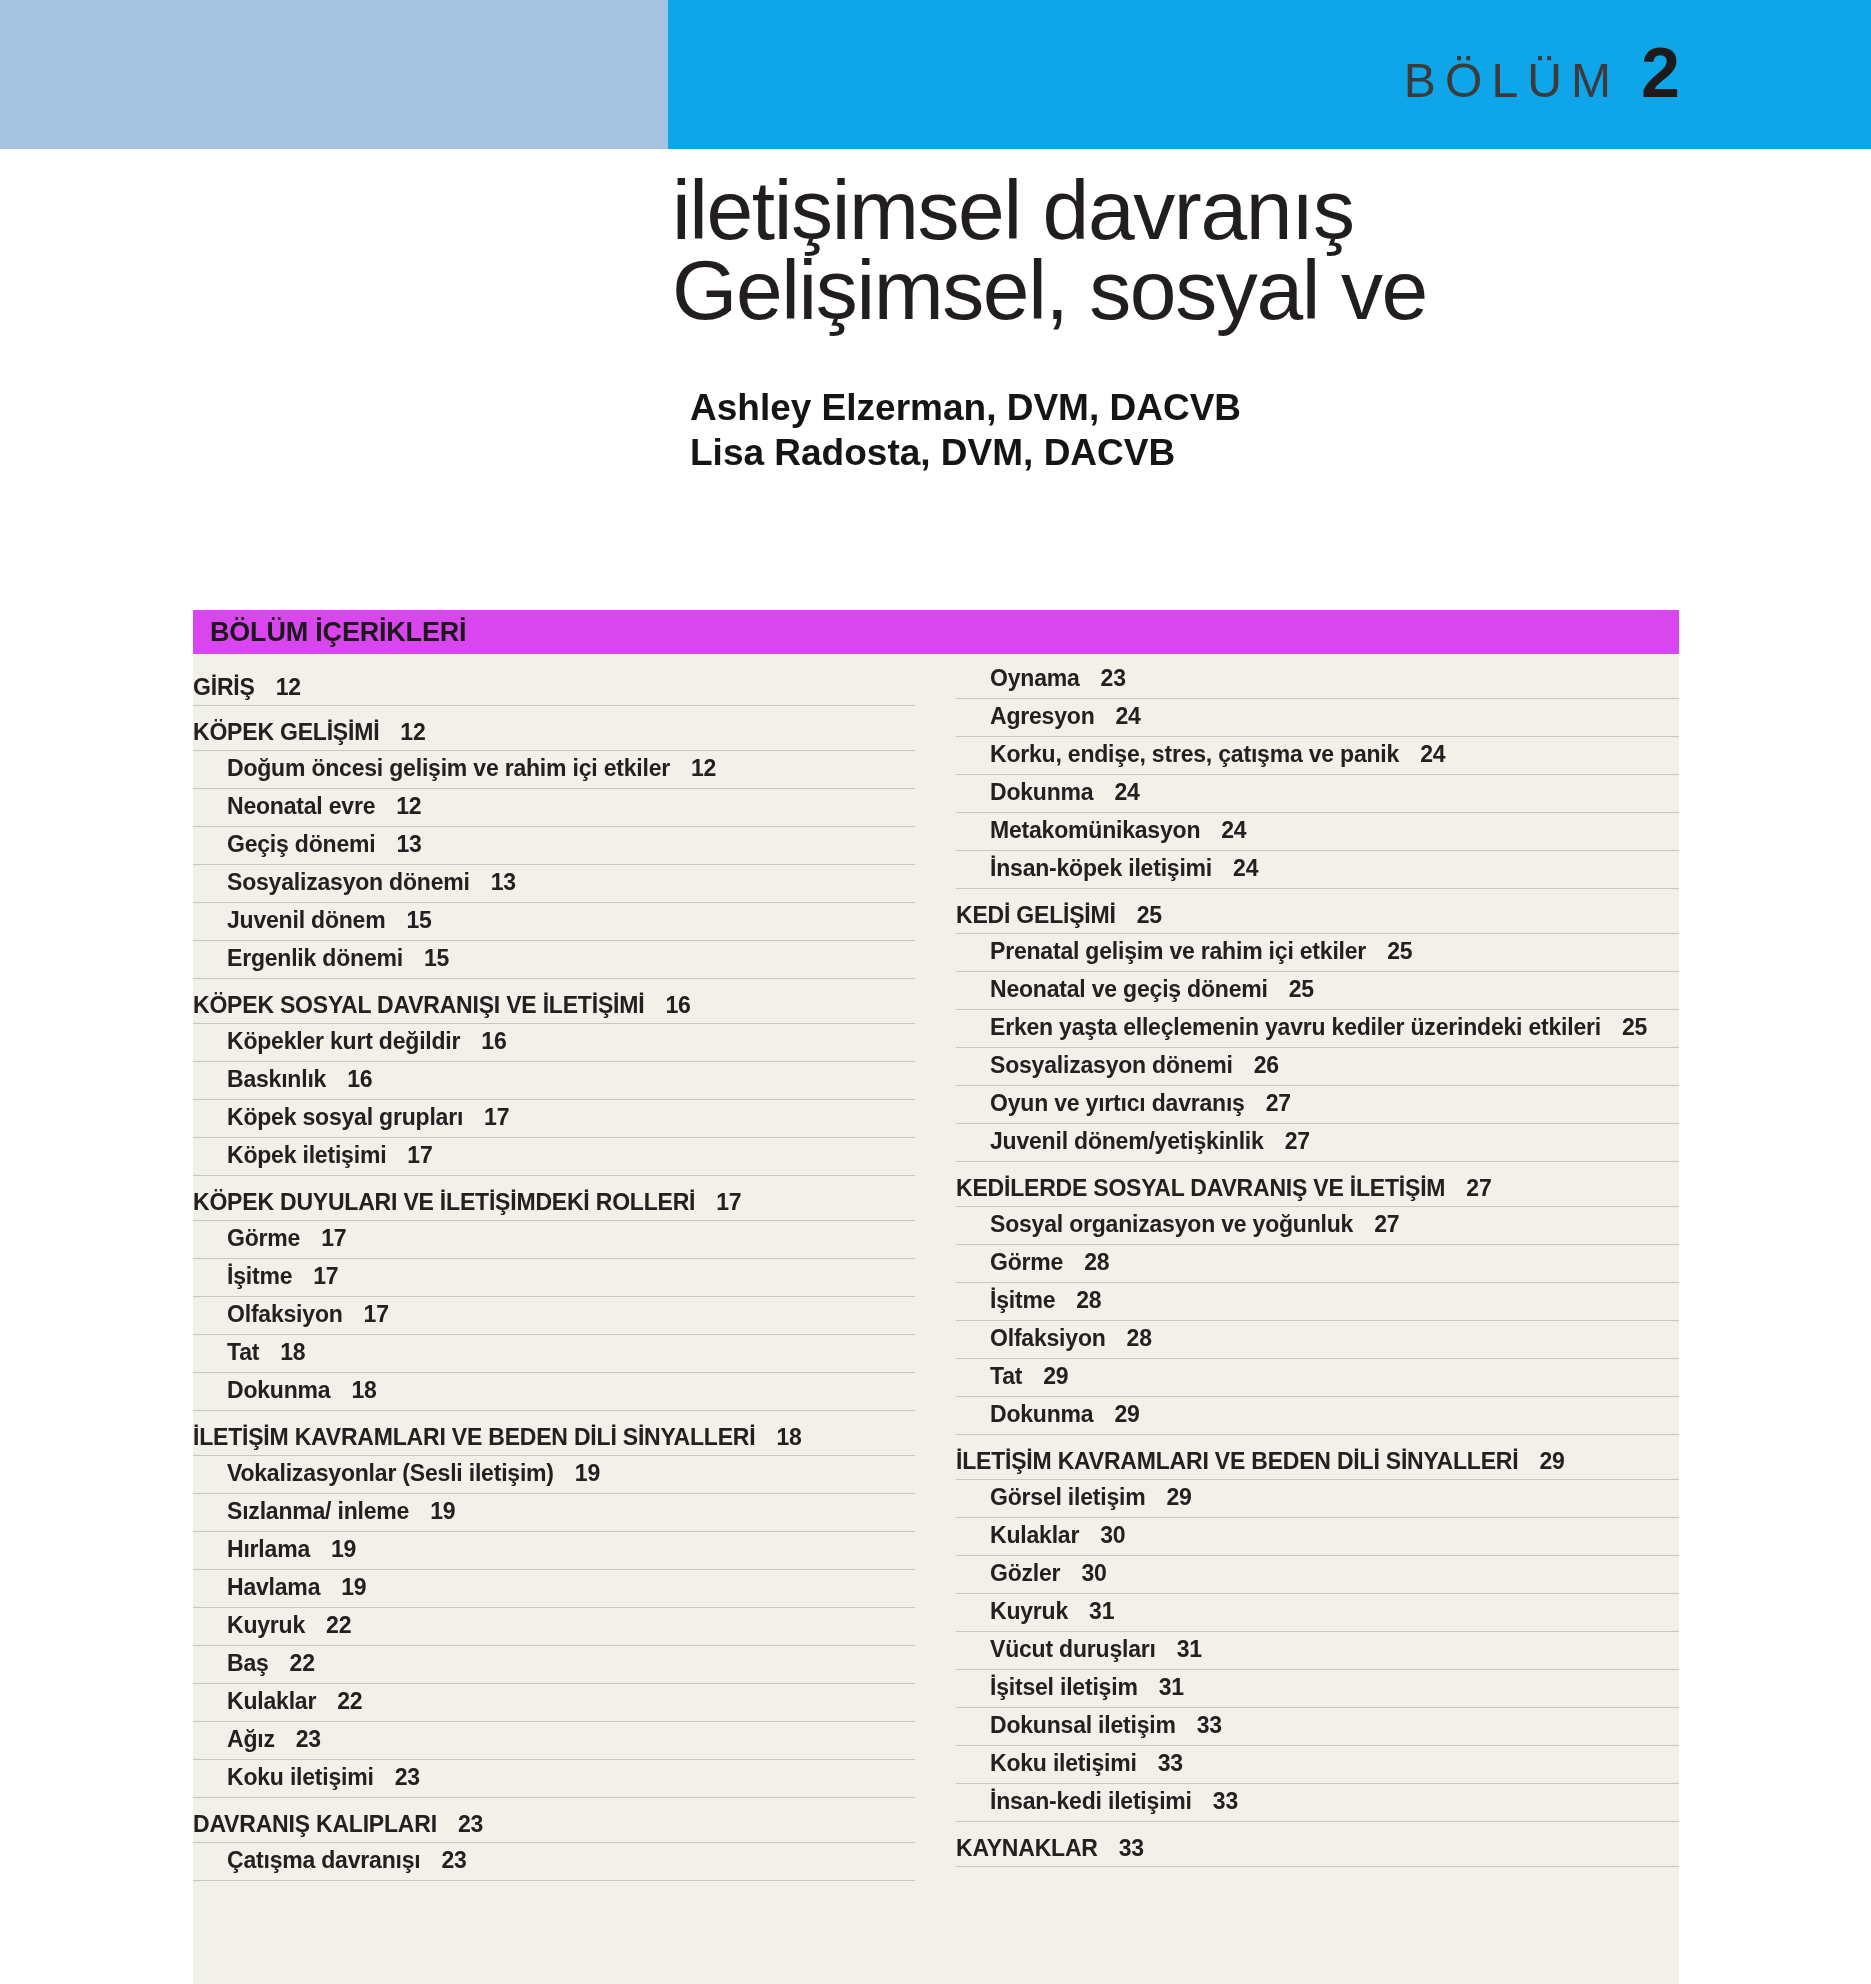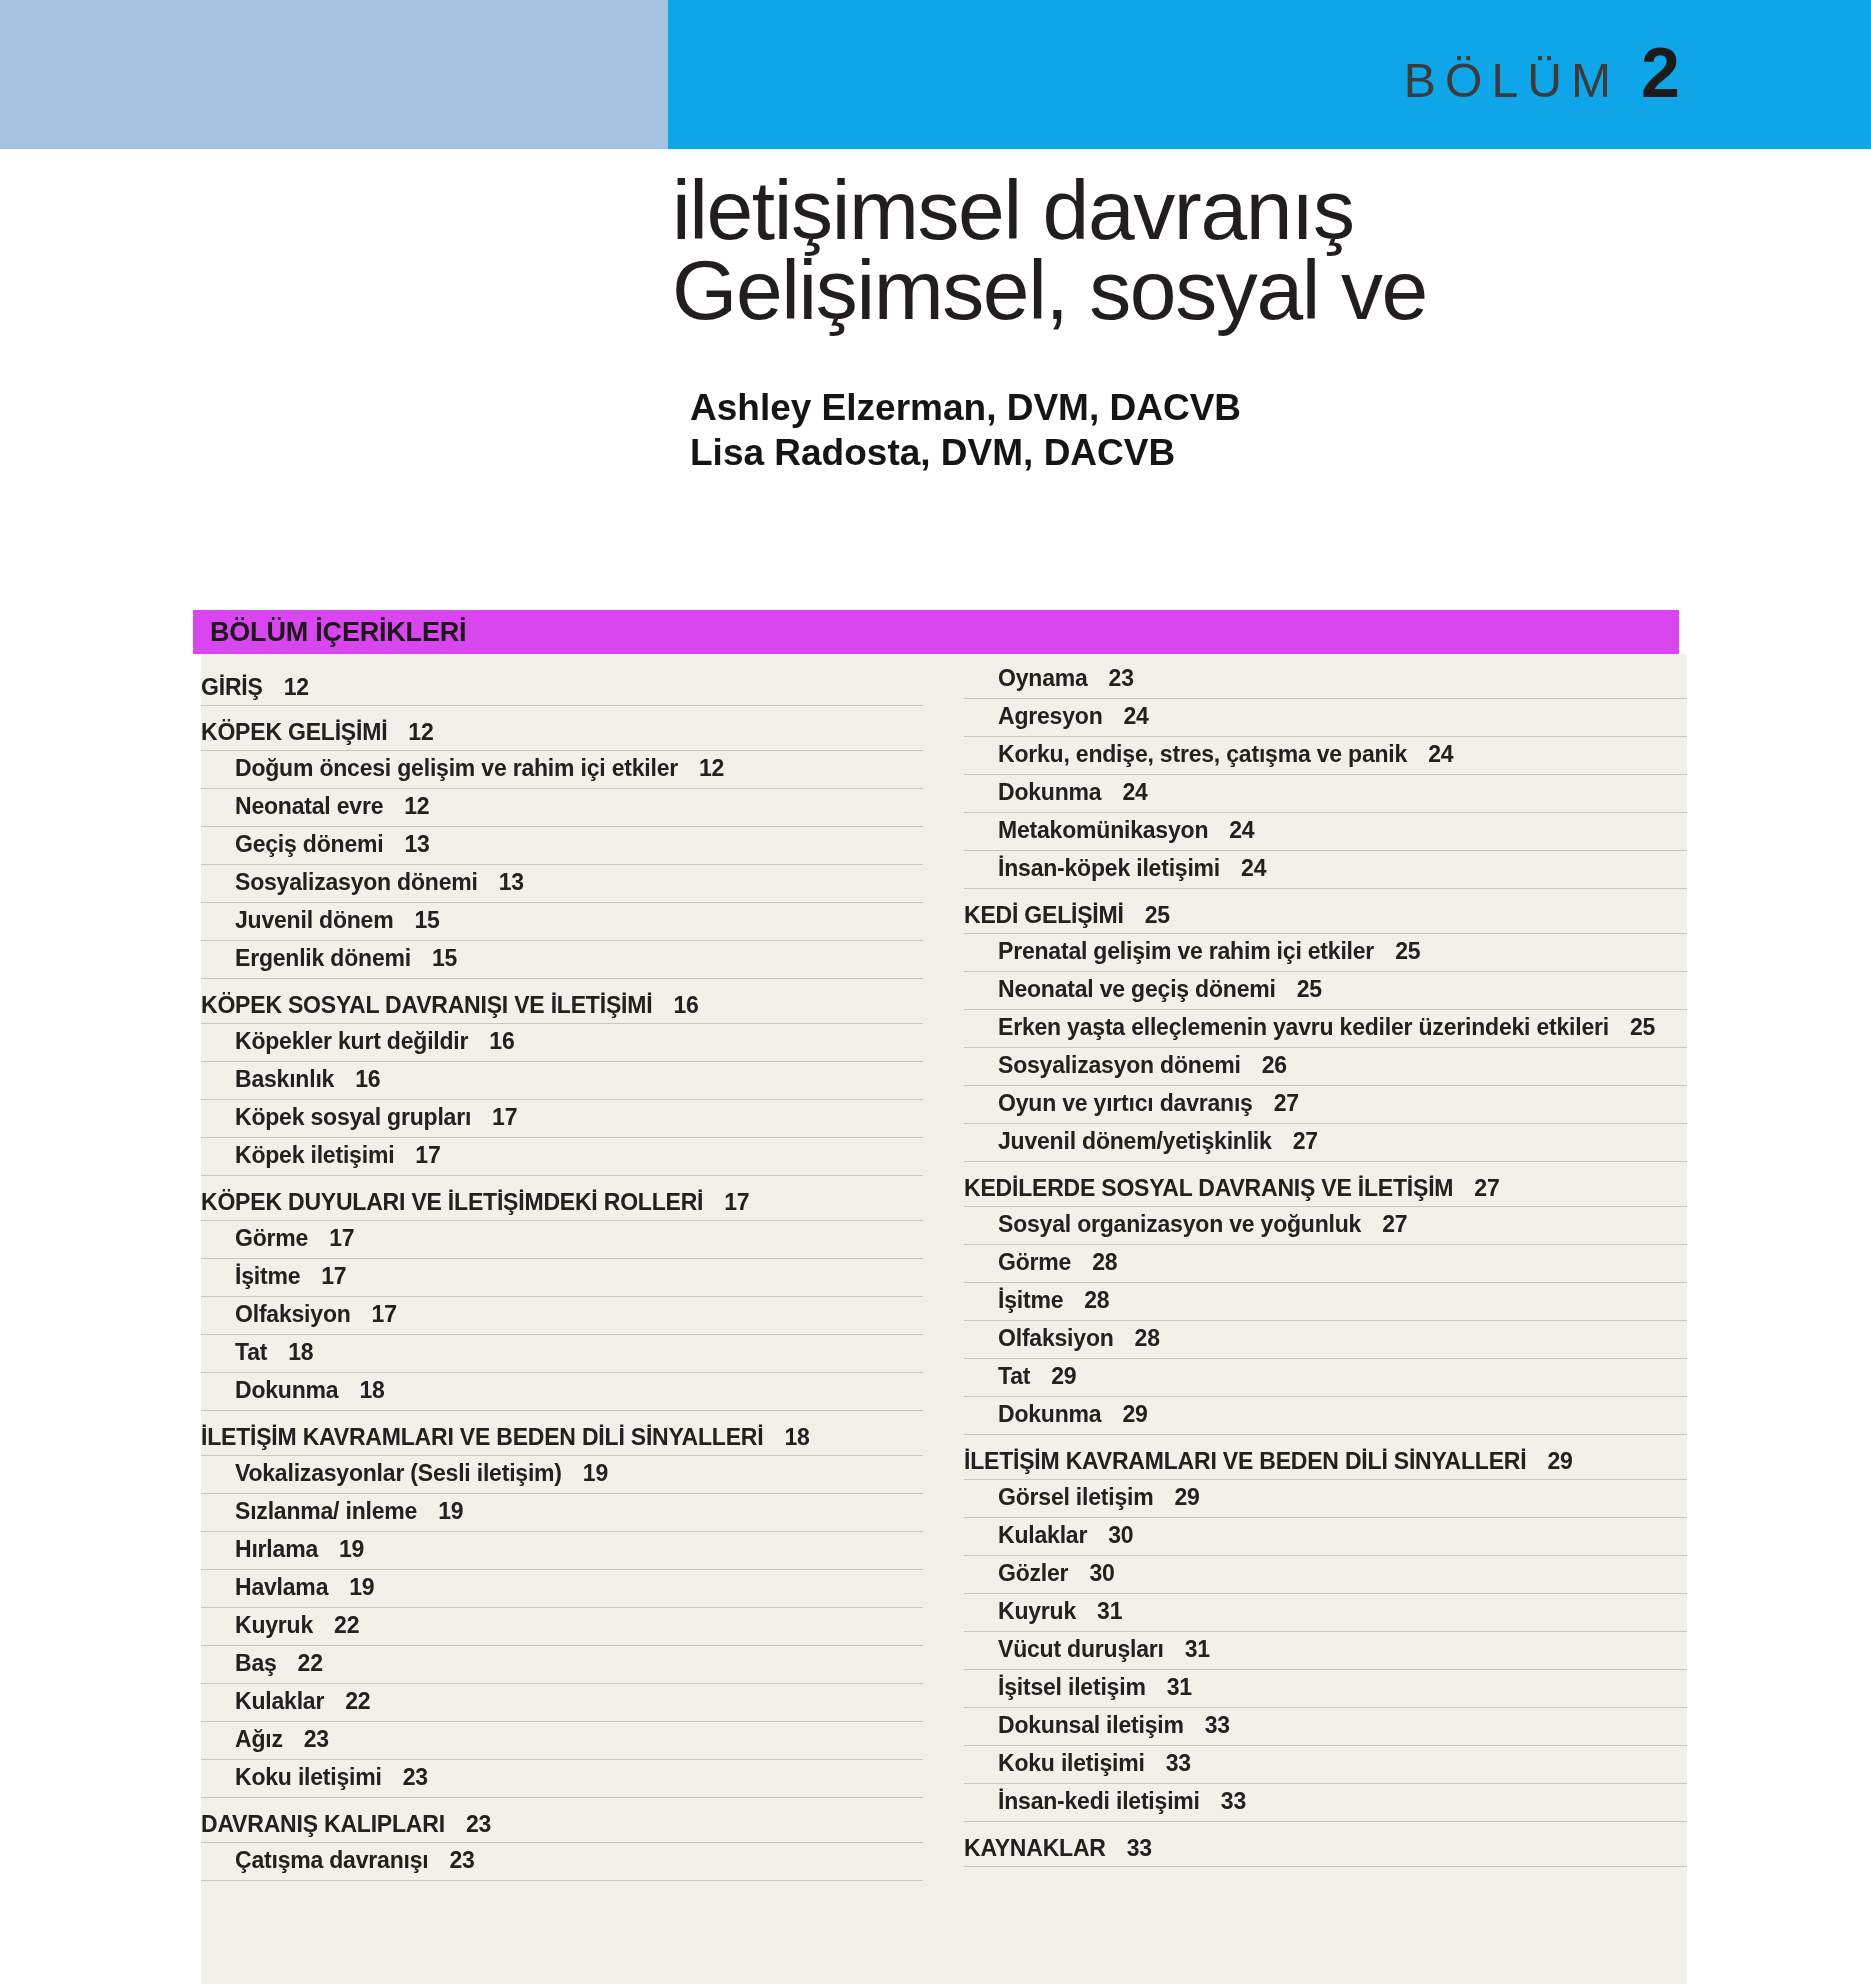--- a/index.html
+++ b/index.html
@@ -86,21 +86,21 @@
     align-items: center;
     padding-left: 17px;
     box-sizing: border-box;
     font-size: 27px;
     font-weight: 700;
     letter-spacing: -0.2px;
     color: #1c191a;
   }
   .contents-body {
     position: absolute;
-    left: 8px; top: 44px;
+    left: 0; top: 44px;
     width: 1486px; height: 1331px;
     background: #f1f0e9;
     display: flex;
     gap: 41px;
     padding-top: 7px;
     box-sizing: border-box;
   }
   .toc-col { width: 722px; }
   .toc-col.right { width: 723px; }
 

